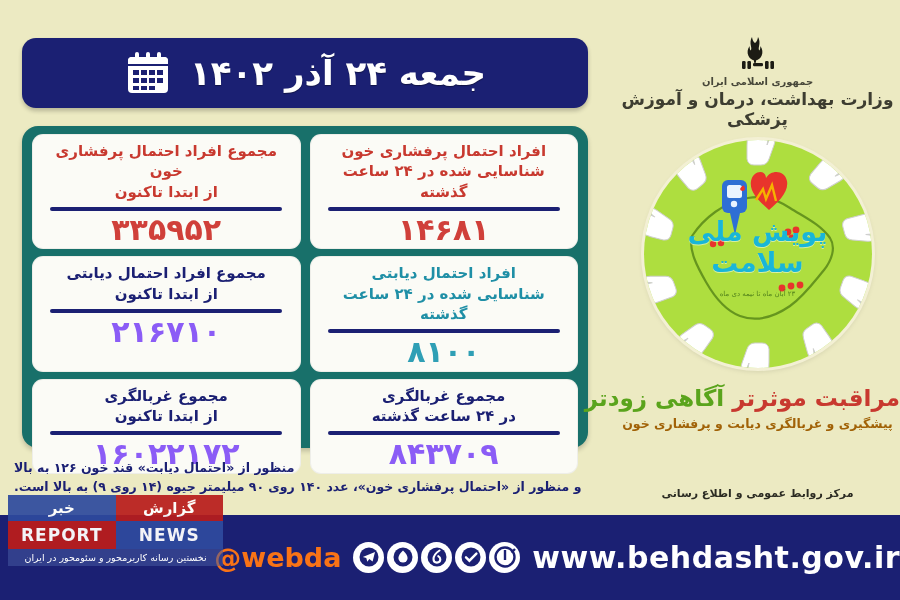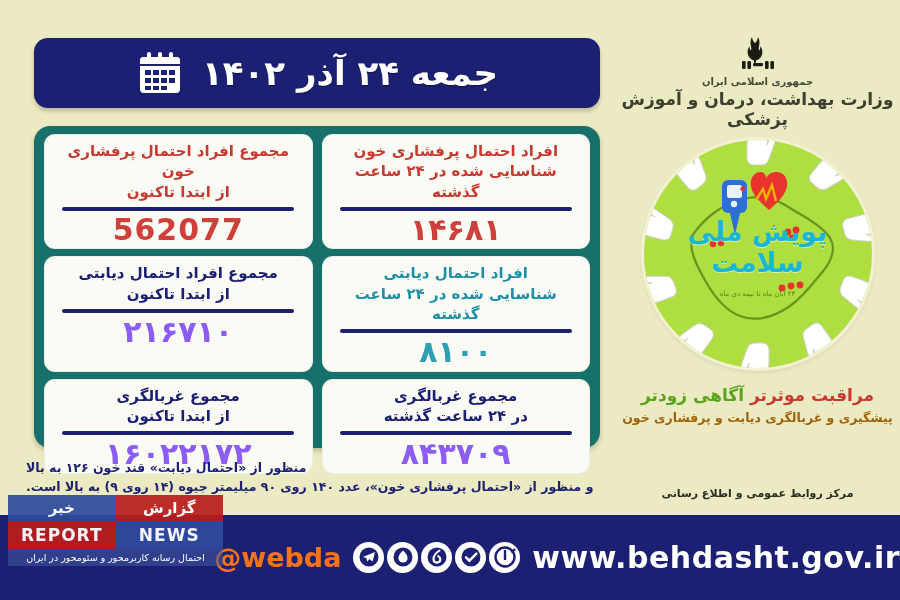--- a/index.html
+++ b/index.html
@@ -5,21 +5,21 @@
 <style>
   html,body{margin:0;padding:0;}
   body{
     width:900px;height:600px;overflow:hidden;position:relative;
     background:#eceac2;
     font-family:"DejaVu Sans","Liberation Sans",sans-serif;
   }
   .canvas{position:absolute;inset:0;width:900px;height:600px;background:#eceac2;}
 
   
-  .left-col{position:absolute;left:16px;top:0;width:620px;height:510px;}
+  .left-col{position:absolute;left:4px;top:0;width:620px;height:510px;}
 
   
   .date-banner{
     position:absolute;left:18px;top:38px;width:566px;height:70px;
     background:#1b2073;border-radius:14px;
     box-shadow:0 3px 4px rgba(0,0,0,.22);
     display:flex;flex-direction:row-reverse;align-items:center;
     justify-content:center;gap:18px;
   }
   .date-text{
@@ -101,21 +101,21 @@
   .logo-sub{
     position:absolute;left:0;right:0;top:66%;
     text-align:center;direction:rtl;color:#3c6b14;font-size:7px;opacity:.8;
   }
 
   
   .slogan{
     position:absolute;top:385px;left:0;width:285px;text-align:center;
     direction:rtl;
   }
-  .slogan-main{font-size:17px;font-weight:bold;white-space:nowrap;}
+  .slogan-main{font-size:23px;font-weight:bold;white-space:nowrap;}
   .slogan-main .g{color:#5aa41c;}
   .slogan-main .r{color:#c8392f;}
   .slogan-sub{
     margin-top:5px;color:#a16207;font-size:12.5px;font-weight:bold;
     white-space:nowrap;
   }
   .pr-center{
     position:absolute;top:487px;left:0;width:285px;text-align:center;
     direction:rtl;color:#2b2b22;font-size:11px;font-weight:bold;
   }
@@ -212,21 +212,21 @@
         <div class="card-title">افراد احتمال پرفشاری خون
 شناسایی شده در ۲۴ ساعت گذشته</div>
         <div class="card-rule"></div>
         <div class="card-value">۱۴۶۸۱</div>
       </div>
 
       <div class="card t-red">
         <div class="card-title">مجموع افراد احتمال پرفشاری خون
 از ابتدا تاکنون</div>
         <div class="card-rule"></div>
-        <div class="card-value">562077</div>
+        <div class="card-value">۳۳۵۹۵۲</div>
       </div>
 
       <div class="card t-teal">
         <div class="card-title">افراد احتمال دیابتی
 شناسایی شده در ۲۴ ساعت گذشته</div>
         <div class="card-rule"></div>
         <div class="card-value">۸۱۰۰</div>
       </div>
 
       <div class="card t-navy">
@@ -401,16 +401,16 @@
 
   <div class="watermark">
     <div class="wm-top">
       <span class="wm-b">خبر</span>
       <span class="wm-r">گزارش</span>
     </div>
     <div class="wm-mid">
       <span class="wm-b">NEWS</span>
       <span class="wm-r">REPORT</span>
     </div>
-    <div class="wm-bot">احتمال رسانه کاربرمحور و سئومحور در ایران</div>
+    <div class="wm-bot">نخستین رسانه کاربرمحور و سئومحور در ایران</div>
   </div>
 
 </div>
 
 </body></html>

